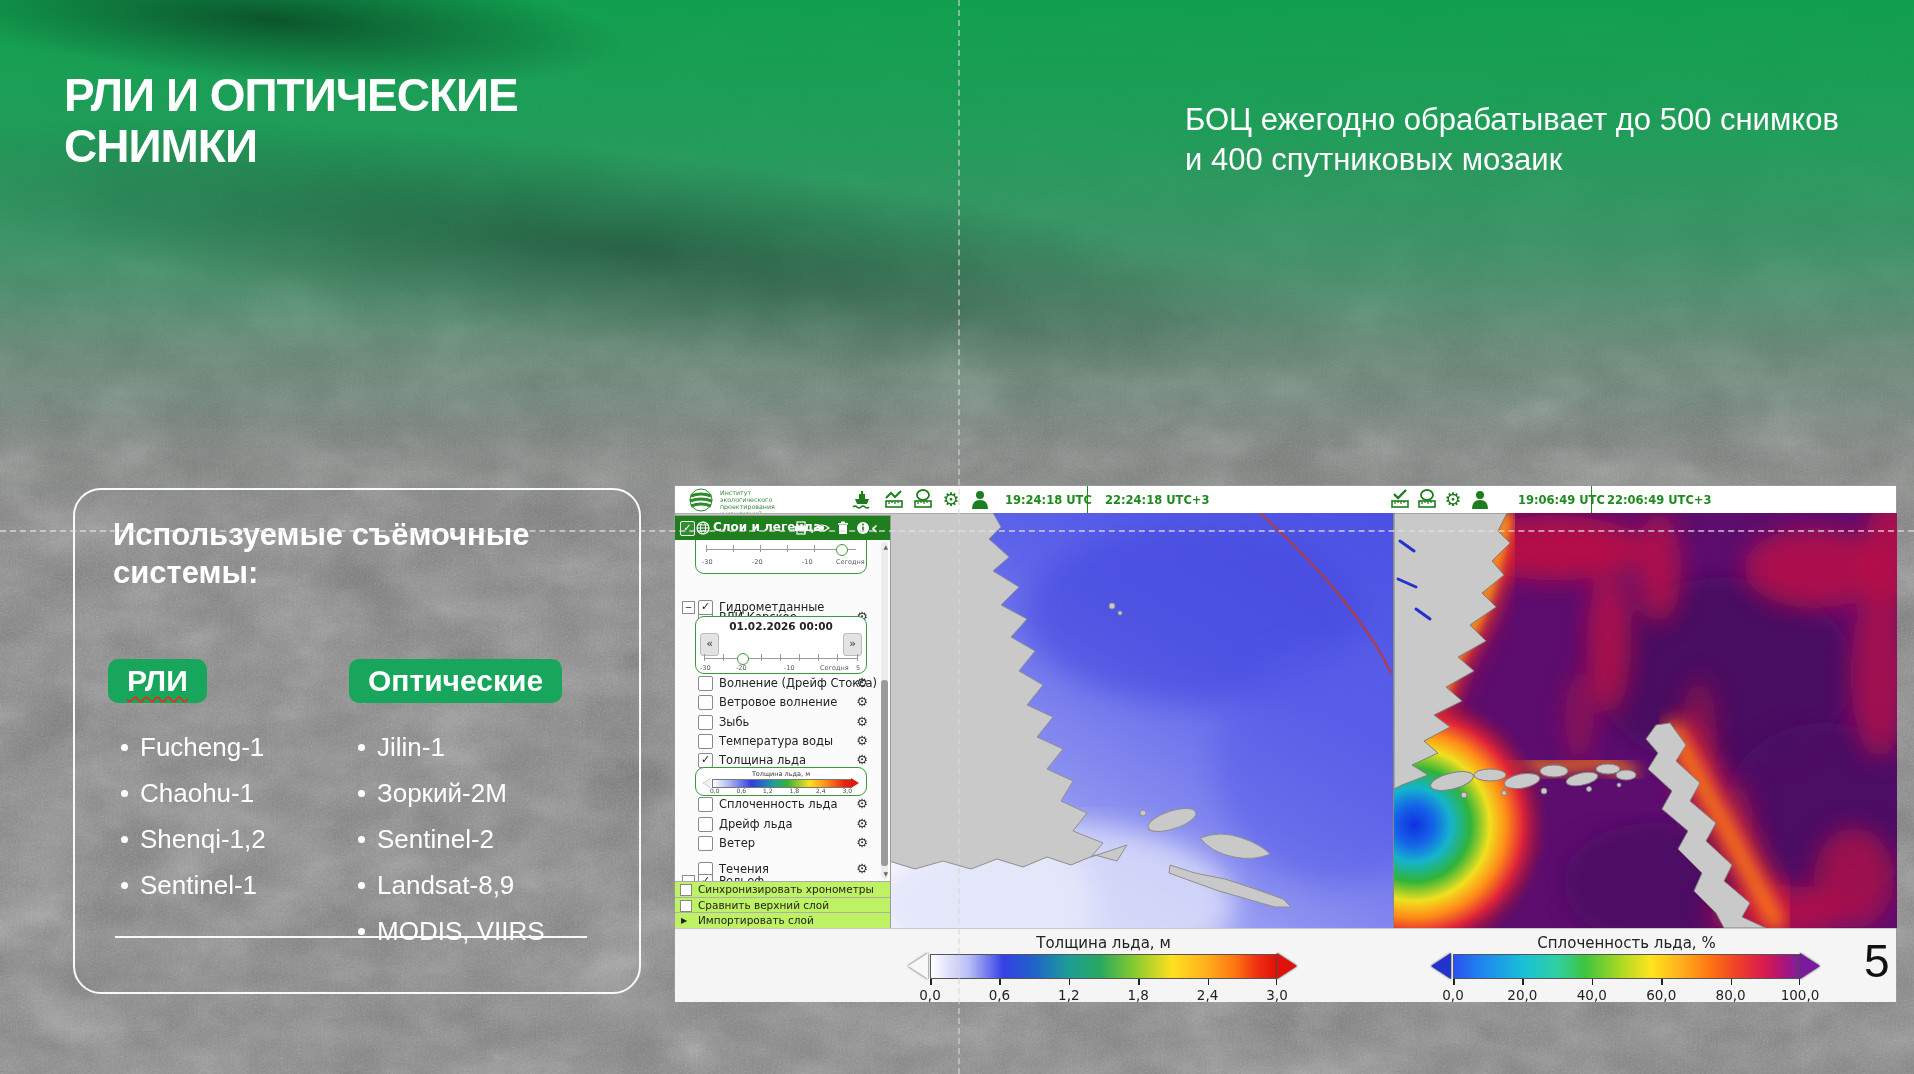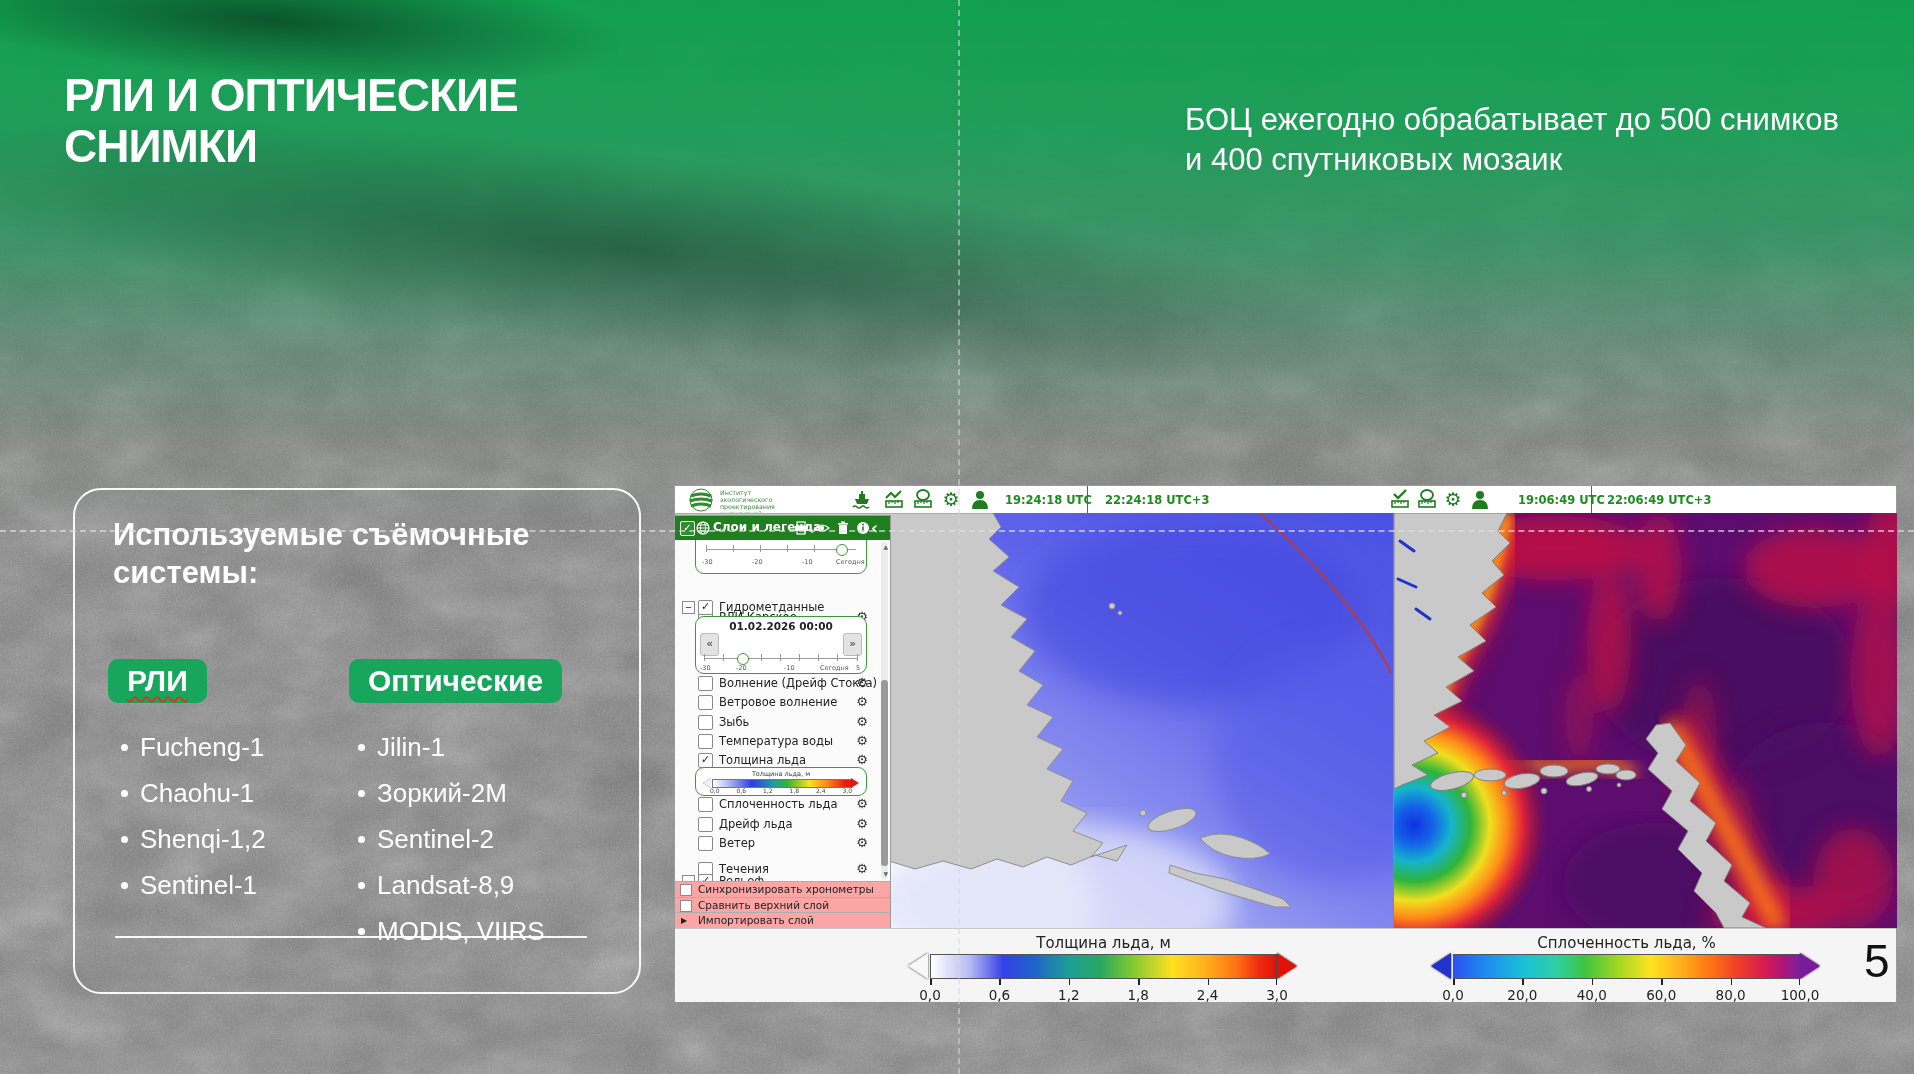--- a/index.html
+++ b/index.html
@@ -103,21 +103,21 @@
   .chip-title{position:absolute;left:0;top:2px;width:170px;text-align:center;font-size:6.5px;color:#333;}
   .chip-bar{position:absolute;left:16px;top:11px;width:138px;height:7px;border:1px solid #777;
     background:linear-gradient(90deg,#ffffff 0%,#aab4f0 12%,#2f3fe0 28%,#1f9e9e 44%,#35b335 54%,#ffe01f 70%,#ff8c1a 82%,#e81c0f 96%);}
   .chip-arrow-l{position:absolute;left:7px;top:10px;width:0;height:0;border-top:5px solid transparent;border-bottom:5px solid transparent;border-right:8px solid #f2f2f2;filter:drop-shadow(0 0 0.5px #333);}
   .chip-arrow-r{position:absolute;right:7px;top:10px;width:0;height:0;border-top:5px solid transparent;border-bottom:5px solid transparent;border-left:8px solid #d81c0f;}
   .chip-ticks{position:absolute;left:14px;top:19px;width:142px;display:flex;justify-content:space-between;font-size:6px;color:#444;}
   .lp-scroll{position:absolute;right:2px;top:2px;width:7px;height:337px;background:#ececec;border-radius:3px;}
   .lp-thumb{position:absolute;right:2px;top:140px;width:7px;height:186px;background:#9a9a9a;border-radius:3px;}
   .scroll-arrow{position:absolute;right:2px;font-size:6px;color:#666;}
   .lp-footer{left:0;top:365px;width:215px;}
-  .lp-frow{position:relative;width:215px;height:14.6px;background:#fca5a5;border-top:1px solid #aeaeae;}
+  .lp-frow{position:relative;width:215px;height:14.6px;background:#bef264;border-top:1px solid #aeaeae;}
   .lp-frow .fcb{position:absolute;left:5px;top:2px;width:10px;height:10px;border:1px solid #8a8a8a;background:#fff;}
   .lp-frow .flbl{position:absolute;left:23px;top:1px;font-size:10.5px;color:#222;white-space:nowrap;}
   .lp-frow .ftri{position:absolute;left:6px;top:3px;font-size:8px;color:#222;}
   
   .legend-strip{top:442px;height:73px;background:#f5f5f5;border-top:1px solid #c8c8c8;}
   .ls-left{left:0;width:718px;}
   .ls-right{left:718px;width:503px;}
   .ls-title{position:absolute;top:5px;text-align:center;font-size:15px;color:#222;}
   .ls-barwrap{position:absolute;top:25px;height:40px;}
   .ls-bar{position:absolute;left:0;top:0;width:345px;height:23px;border:1.5px solid #555;}

